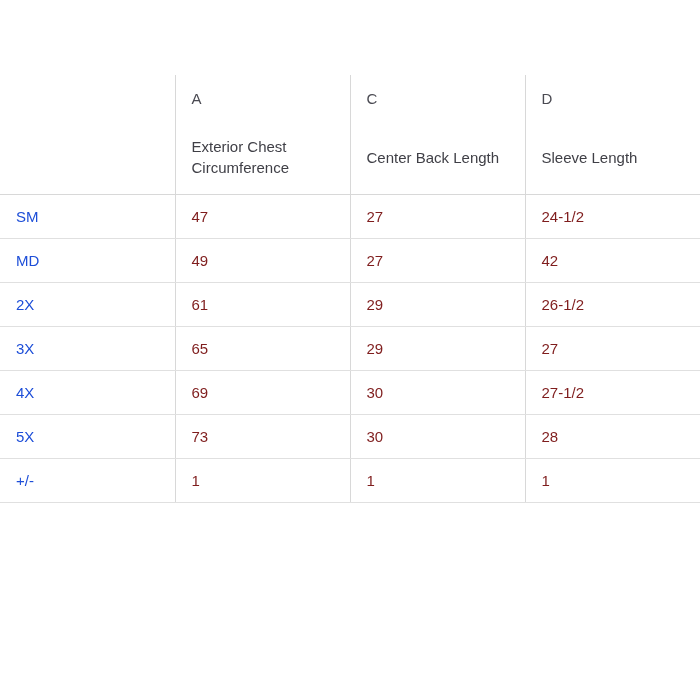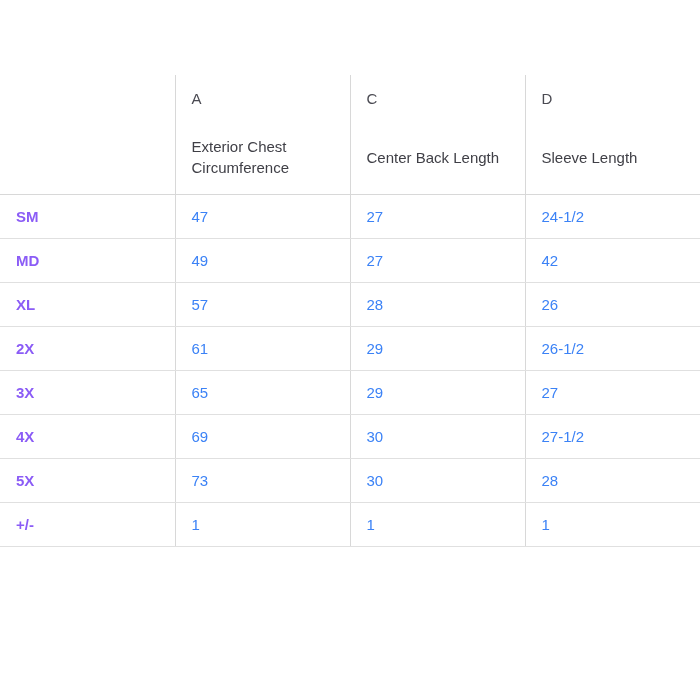--- a/index.html
+++ b/index.html
@@ -72,28 +72,27 @@
   }
   tr.headings td.label-cell,
   tr.letters td.label-cell {
     border-left: none;
   }
   tr.datarow td {
     height: 43px;
     border-top: none;
     border-bottom: 1px solid #e0e0e0;
     font-size: 15px;
-    color: #3b82f6;
+    color: #7f1d1d;
   }
   tr.datarow:last-child td {
     border-bottom: 1px solid #e0e0e0;
   }
   tr.datarow td.size-cell {
-    color: #8b5cf6;
-    font-weight: bold;
+    color: #1d4ed8;
   }
   
 </style>
 </head>
 <body>
 
 <div class="page">
   <div class="table-wrap">
     <table class="size-chart">
       <colgroup>
@@ -122,26 +121,20 @@
           <td>27</td>
           <td>24-1/2</td>
         </tr>
         <tr class="datarow">
           <td class="size-cell">MD</td>
           <td>49</td>
           <td>27</td>
           <td>42</td>
         </tr>
         <tr class="datarow">
-          <td class="size-cell">XL</td>
-          <td>57</td>
-          <td>28</td>
-          <td>26</td>
-        </tr>
-        <tr class="datarow">
           <td class="size-cell">2X</td>
           <td>61</td>
           <td>29</td>
           <td>26-1/2</td>
         </tr>
         <tr class="datarow">
           <td class="size-cell">3X</td>
           <td>65</td>
           <td>29</td>
           <td>27</td>

